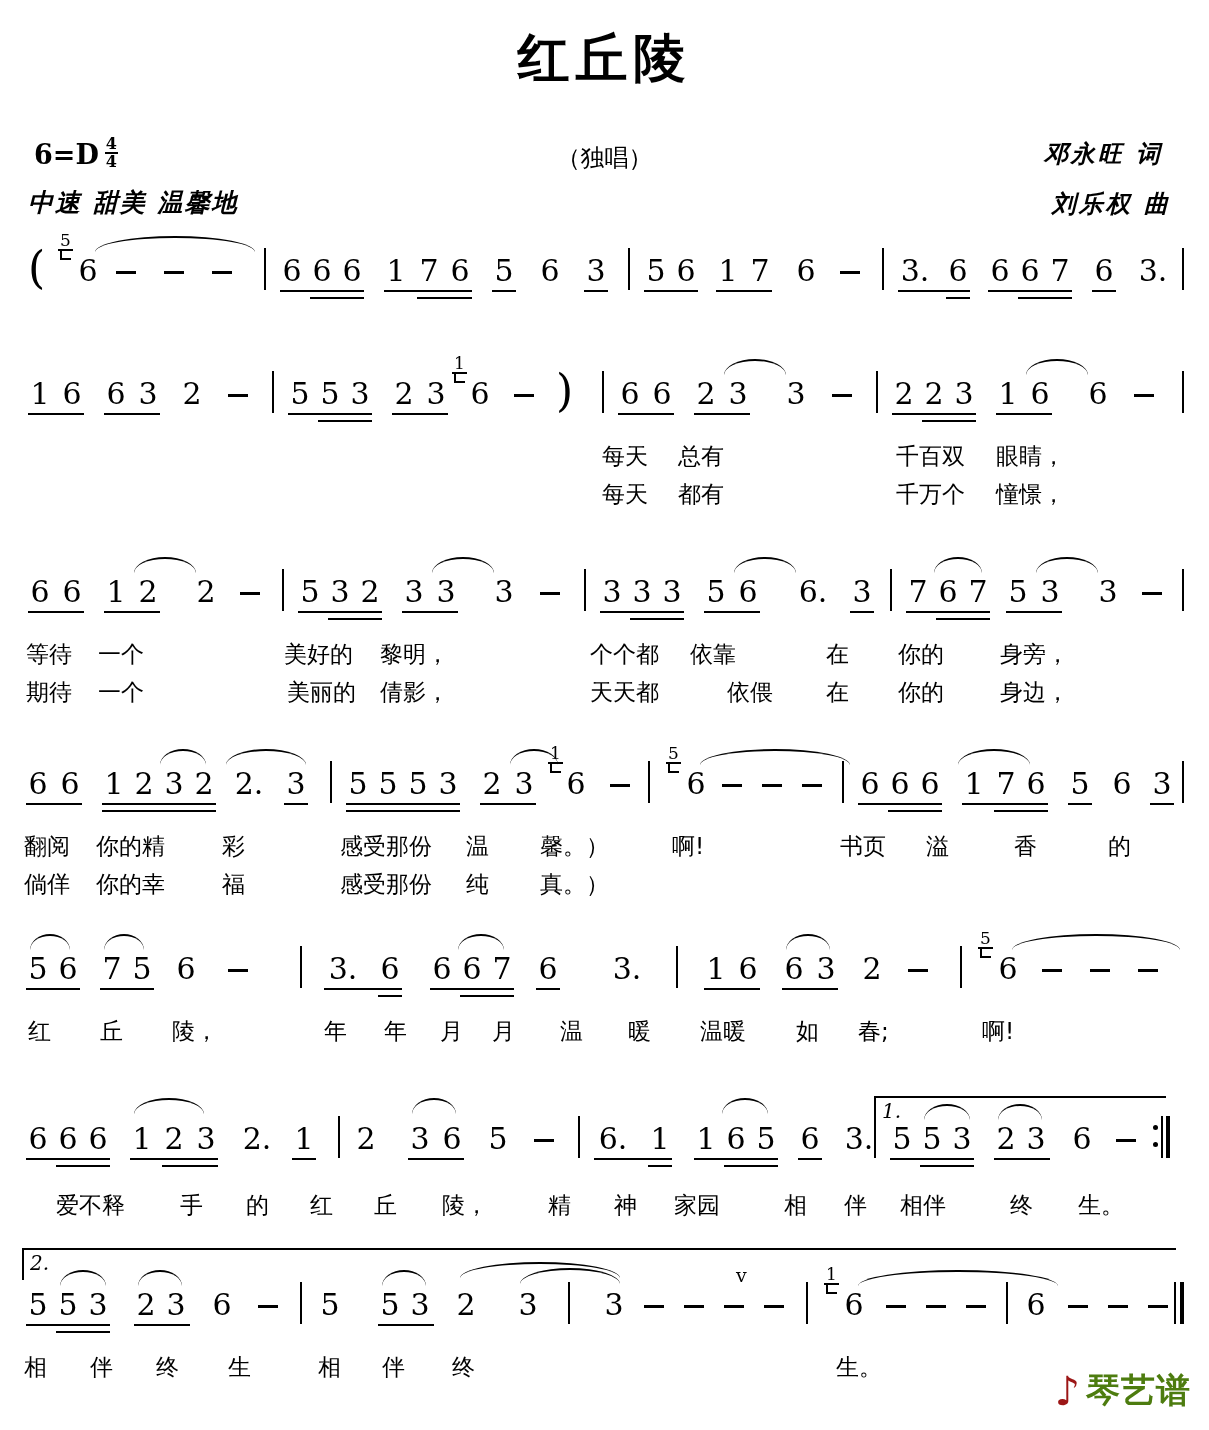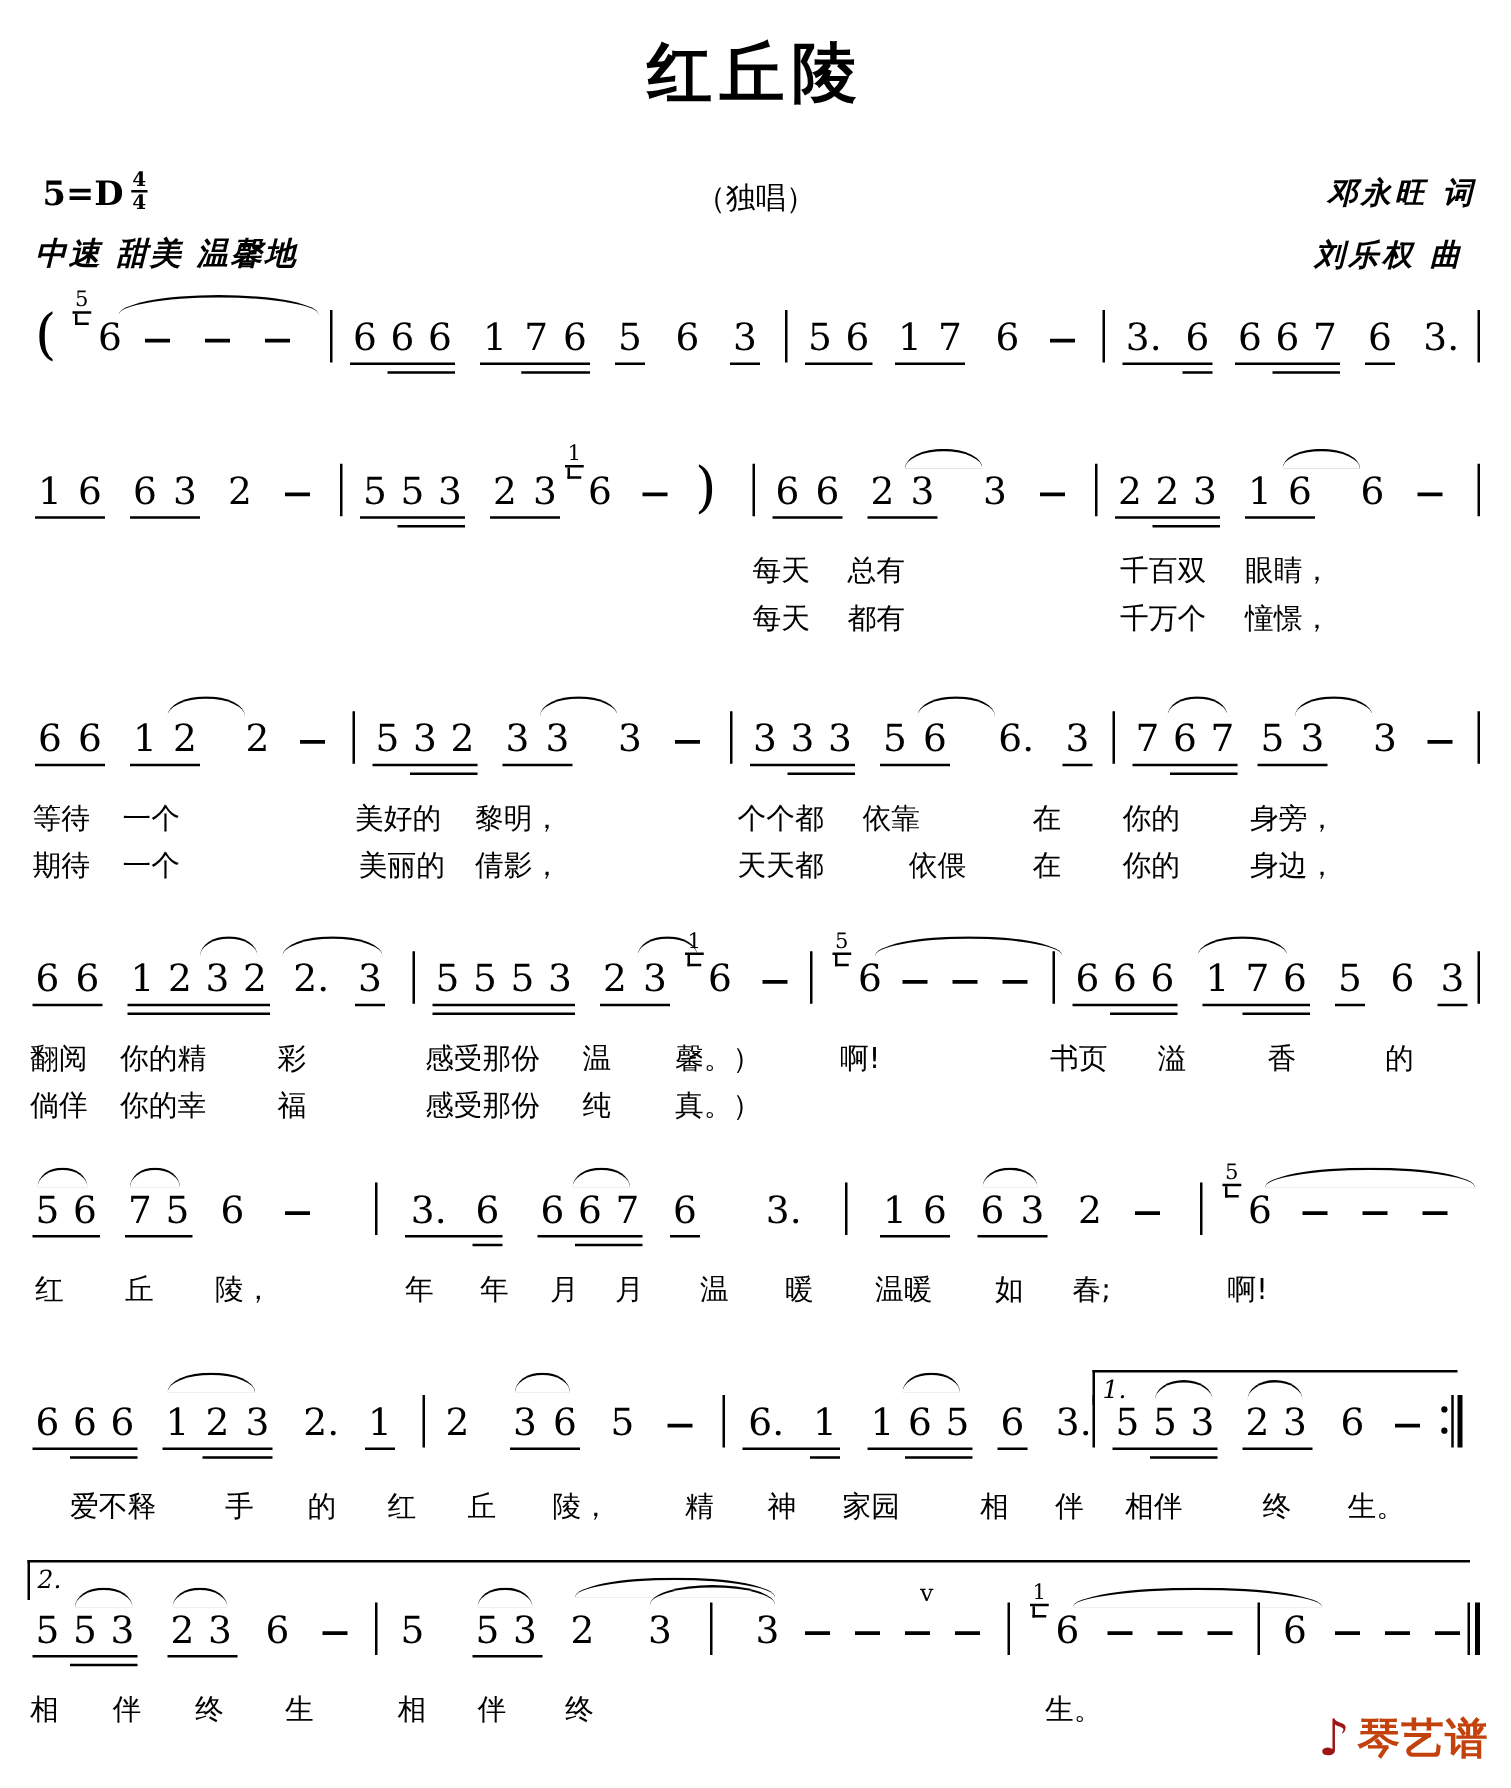--- a/index.html
+++ b/index.html
@@ -14,21 +14,21 @@
     font-family:"DejaVu Serif",serif;font-weight:bold;font-size:52px;
     letter-spacing:6px;
   }
   
   #hdr-key{position:absolute;left:34px;top:136px;font-family:"DejaVu Serif",serif;font-size:27px;font-weight:bold;}
   .timesig{display:inline-block;vertical-align:-3px;text-align:center;font-size:16px;line-height:1.0;margin-left:6px;font-weight:bold;}
   .timesig .num{display:block;border-bottom:2px solid #000;padding:0 1px;}
   .timesig .den{display:block;padding:0 1px;}
   #hdr-tempo{position:absolute;left:28px;top:186px;font-family:"DejaVu Serif",serif;font-weight:bold;font-style:italic;font-size:25px;letter-spacing:2px;}
   #hdr-style{position:absolute;left:0;top:142px;width:1209px;text-align:center;font-family:"DejaVu Serif",serif;font-size:24px;}
-  #hdr-lyricist{position:absolute;right:28px;top:138px;font-family:"DejaVu Serif",serif;font-weight:bold;font-style:italic;font-size:24px;letter-spacing:3px;}
+  #hdr-lyricist{position:absolute;right:46px;top:138px;font-family:"DejaVu Serif",serif;font-weight:bold;font-style:italic;font-size:24px;letter-spacing:3px;}
   #hdr-composer{position:absolute;right:38px;top:188px;font-family:"DejaVu Serif",serif;font-weight:bold;font-style:italic;font-size:24px;letter-spacing:3px;}
 
   
   .system{position:absolute;left:0;width:1209px;}
   .noterow{position:relative;height:72px;}
   
   .n{
     position:absolute;bottom:18px;
     font-family:"DejaVu Serif",serif;font-size:30px;line-height:30px;
     text-align:center;white-space:nowrap;
@@ -60,29 +60,29 @@
   .repeat .d{position:absolute;right:12px;width:5px;height:5px;border-radius:50%;background:#000;}
   
   .finalbar{position:absolute;}
   .finalbar .t1{position:absolute;left:0;width:2px;background:#000;}
   .finalbar .t2{position:absolute;left:6px;width:4px;background:#000;}
   
   .breath{position:absolute;font-family:"DejaVu Serif",serif;font-size:19px;}
   
   #logo{position:absolute;right:18px;bottom:16px;display:flex;align-items:center;gap:6px;}
   #logo .mark{font-family:"DejaVu Serif",serif;font-size:40px;font-weight:bold;color:#9c1616;line-height:40px;}
-  #logo .txt{font-family:"DejaVu Sans",sans-serif;font-size:34px;font-weight:bold;color:#c2410c;letter-spacing:1px;}
+  #logo .txt{font-family:"DejaVu Sans",sans-serif;font-size:34px;font-weight:bold;color:#4d7c0f;letter-spacing:1px;}
 </style>
 </head>
 <body>
 
 <div id="title">红丘陵</div>
 
 <div id="hdr-key">
-  <span>5=D</span><span class="timesig"><span class="num">4</span><span class="den">4</span></span>
+  <span>6=D</span><span class="timesig"><span class="num">4</span><span class="den">4</span></span>
 </div>
 <div id="hdr-tempo">中速 甜美 温馨地</div>
 <div id="hdr-style">（独唱）</div>
 <div id="hdr-lyricist">邓永旺 词</div>
 <div id="hdr-composer">刘乐权 曲</div>
 
 <div class="system" style="top:232px;">
   <div class="noterow">
     <div class="paren" style="left:28px;bottom:14px;">(</div>
 

